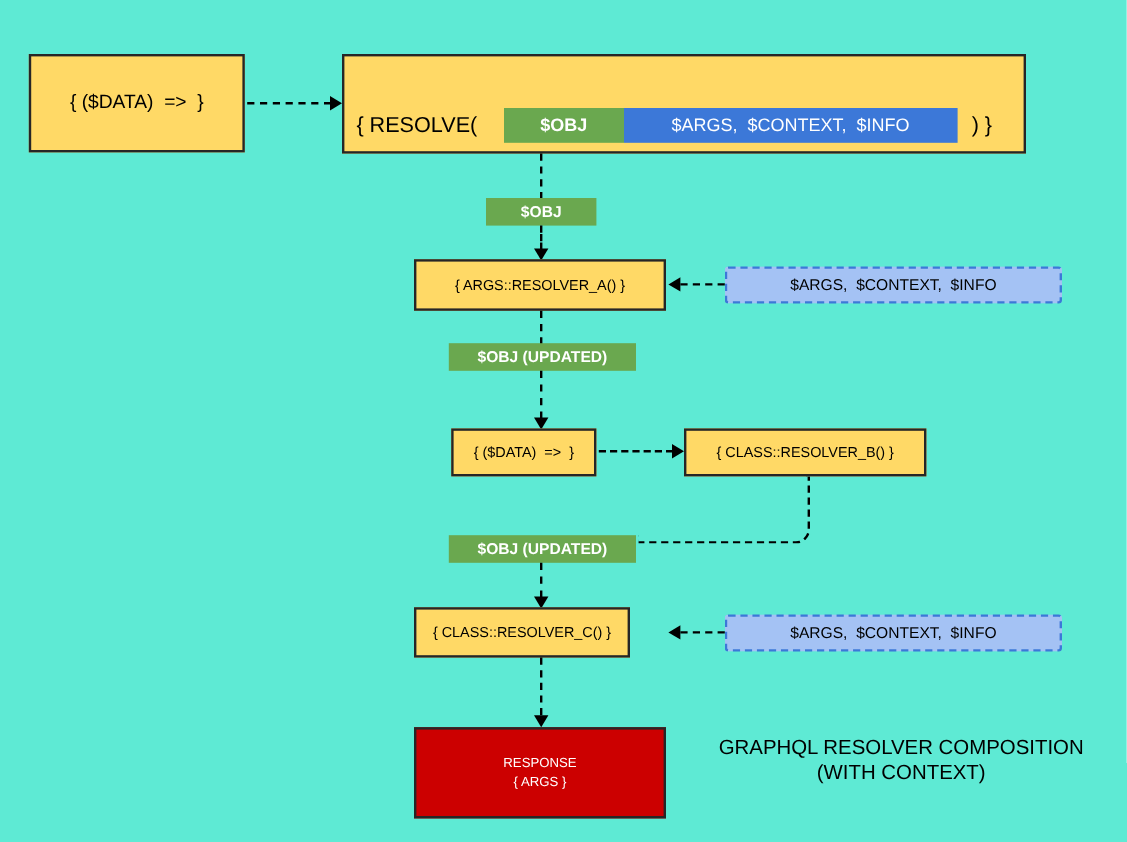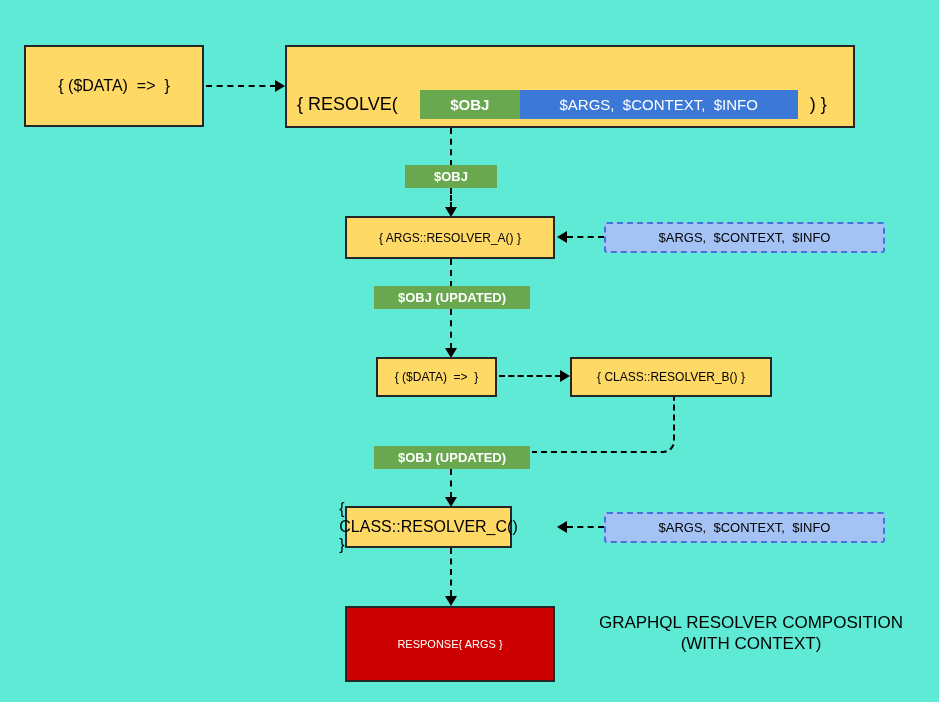--- a/index.html
+++ b/index.html
@@ -88,30 +88,30 @@
   <div class="box pre" style="left:376px; top:357px; width:121px; height:40px; font-size:12px;">{ ($DATA)  =&gt;  }</div>
   <div class="hdash" style="left:499px; top:375px; width:62px;"></div>
   <div class="arr right" style="left:560px; top:370px;"></div>
   <div class="box" style="left:570px; top:357px; width:202px; height:40px; font-size:12px;">{ CLASS::RESOLVER_B() }</div>
 
   <div class="elbow" style="left:532px; top:397px; width:143px; height:56px;"></div>
   <div class="glabel" style="left:374px; top:446px; width:156px; height:23px;">$OBJ (UPDATED)</div>
 
   <div class="vdash" style="left:450px; top:469px; height:29px;"></div>
   <div class="arr down" style="left:445px; top:497px;"></div>
-  <div class="box" style="left:345px; top:506px; width:167px; height:42px; font-size:16px;">{ CLASS::RESOLVER_C() }</div>
+  <div class="box" style="left:345px; top:506px; width:180px; height:42px; font-size:12px;">{ CLASS::RESOLVER_C() }</div>
 
   <div class="bluebox pre" style="left:604px; top:512px; width:281px; height:31px;">$ARGS,  $CONTEXT,  $INFO</div>
   <div class="hdash" style="left:567px; top:526px; width:37px;"></div>
   <div class="arr left" style="left:557px; top:521px;"></div>
 
   <div class="vdash" style="left:450px; top:548px; height:48px;"></div>
   <div class="arr down" style="left:445px; top:596px;"></div>
 
-  <div class="box" style="left:345px; top:606px; width:210px; height:76px; background:var(--red); color:#fff; flex-direction:row; font-size:11px; line-height:16px;">
+  <div class="box" style="left:345px; top:606px; width:210px; height:76px; background:var(--red); color:#fff; flex-direction:column; font-size:11px; line-height:16px;">
     <div>RESPONSE</div>
     <div class="pre">{ ARGS }</div>
   </div>
 
   <div class="caption">
     <div>GRAPHQL RESOLVER COMPOSITION</div>
     <div>(WITH CONTEXT)</div>
   </div>
 
 </div>

